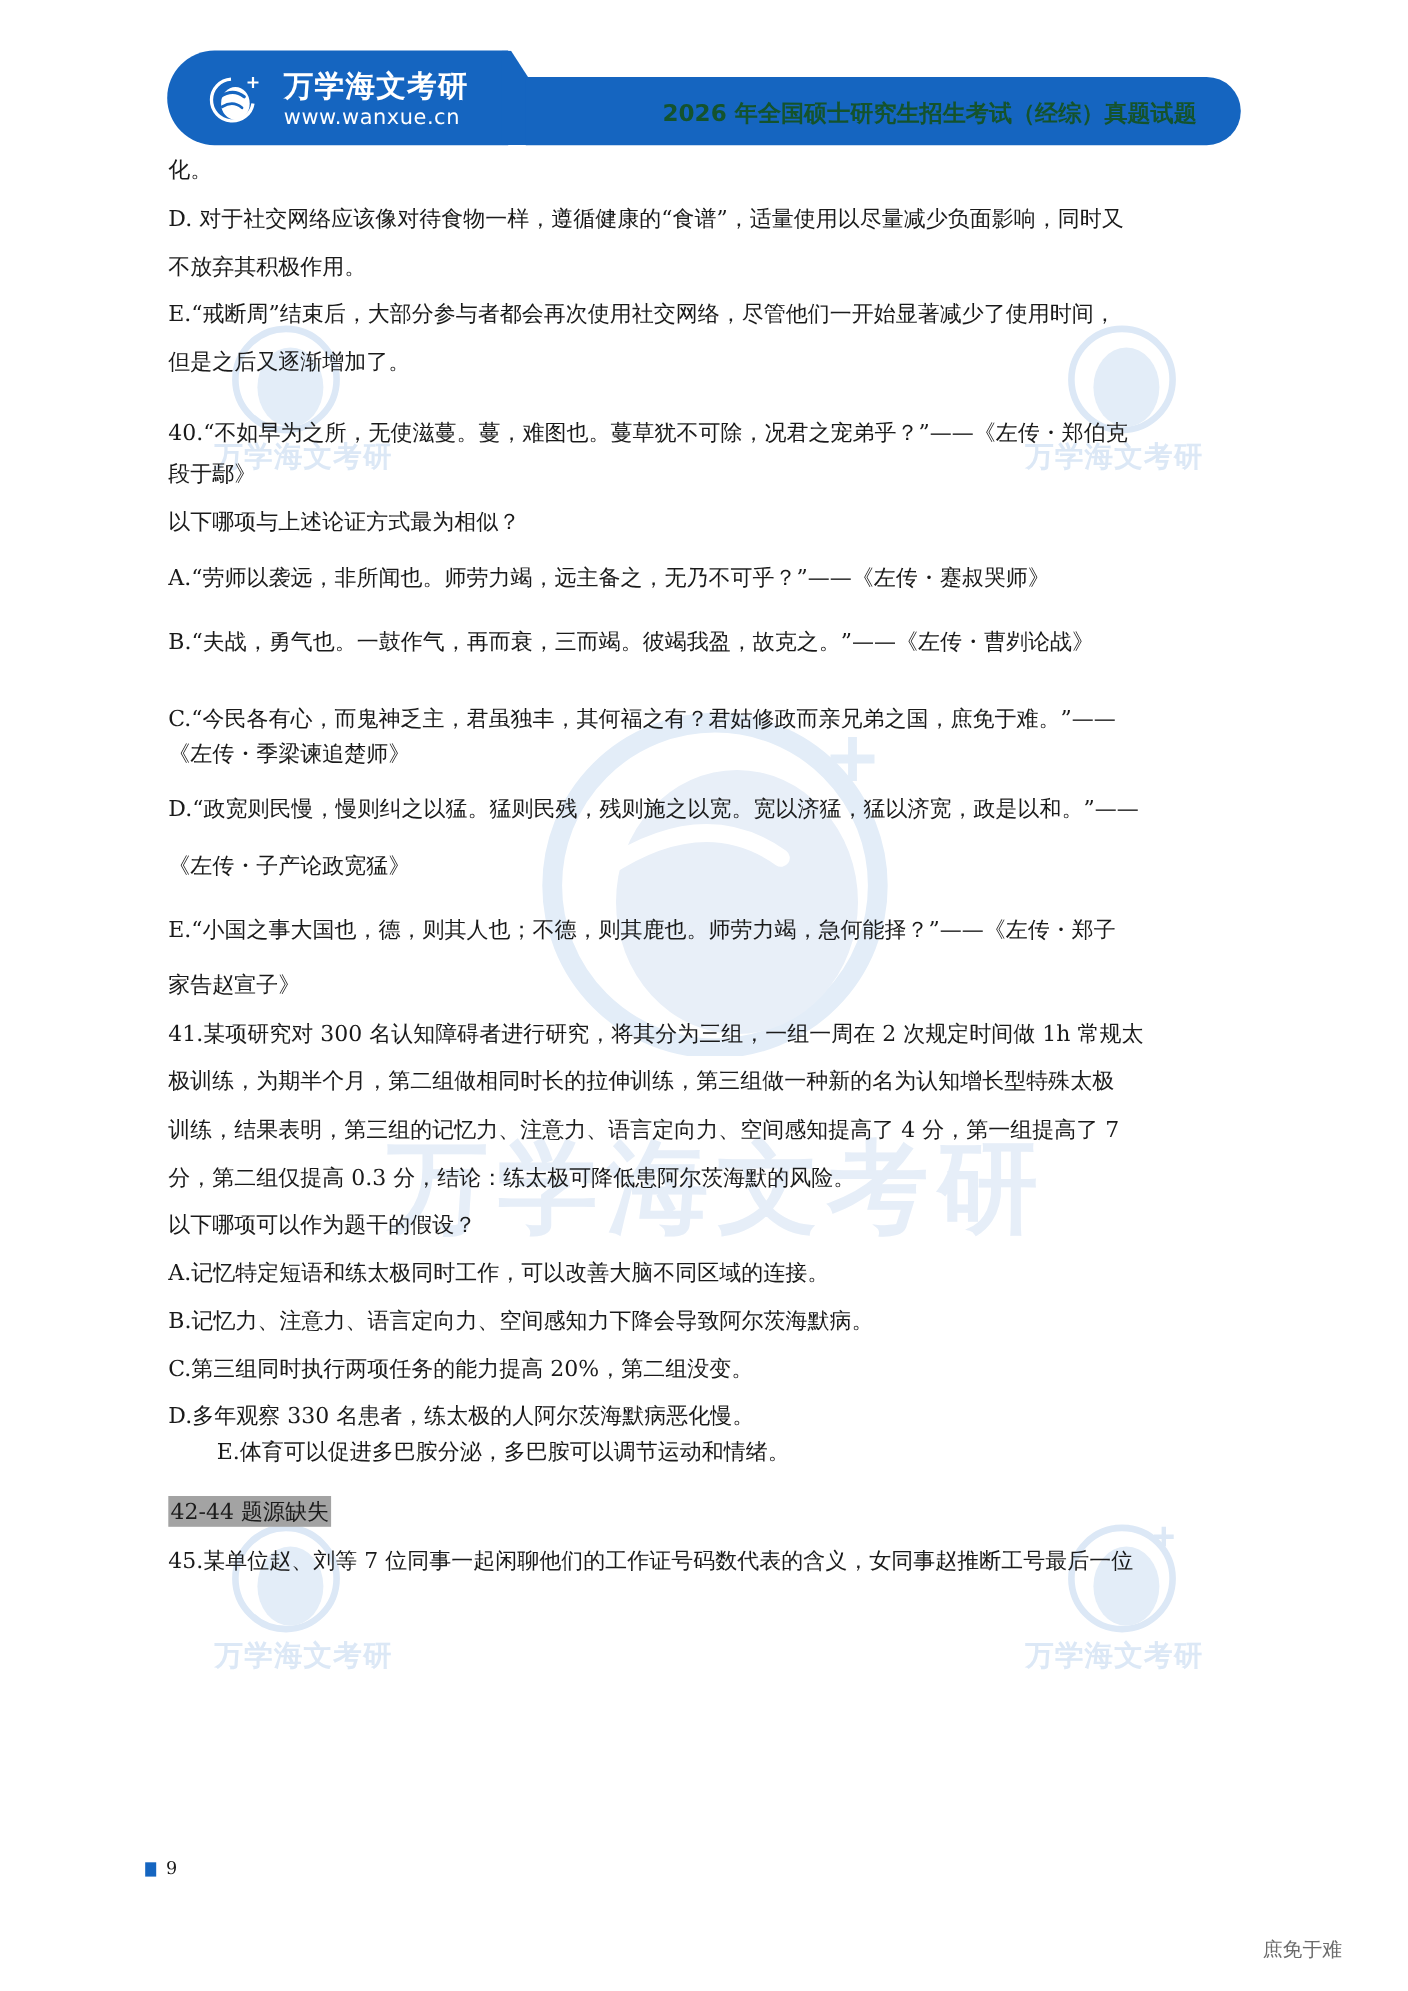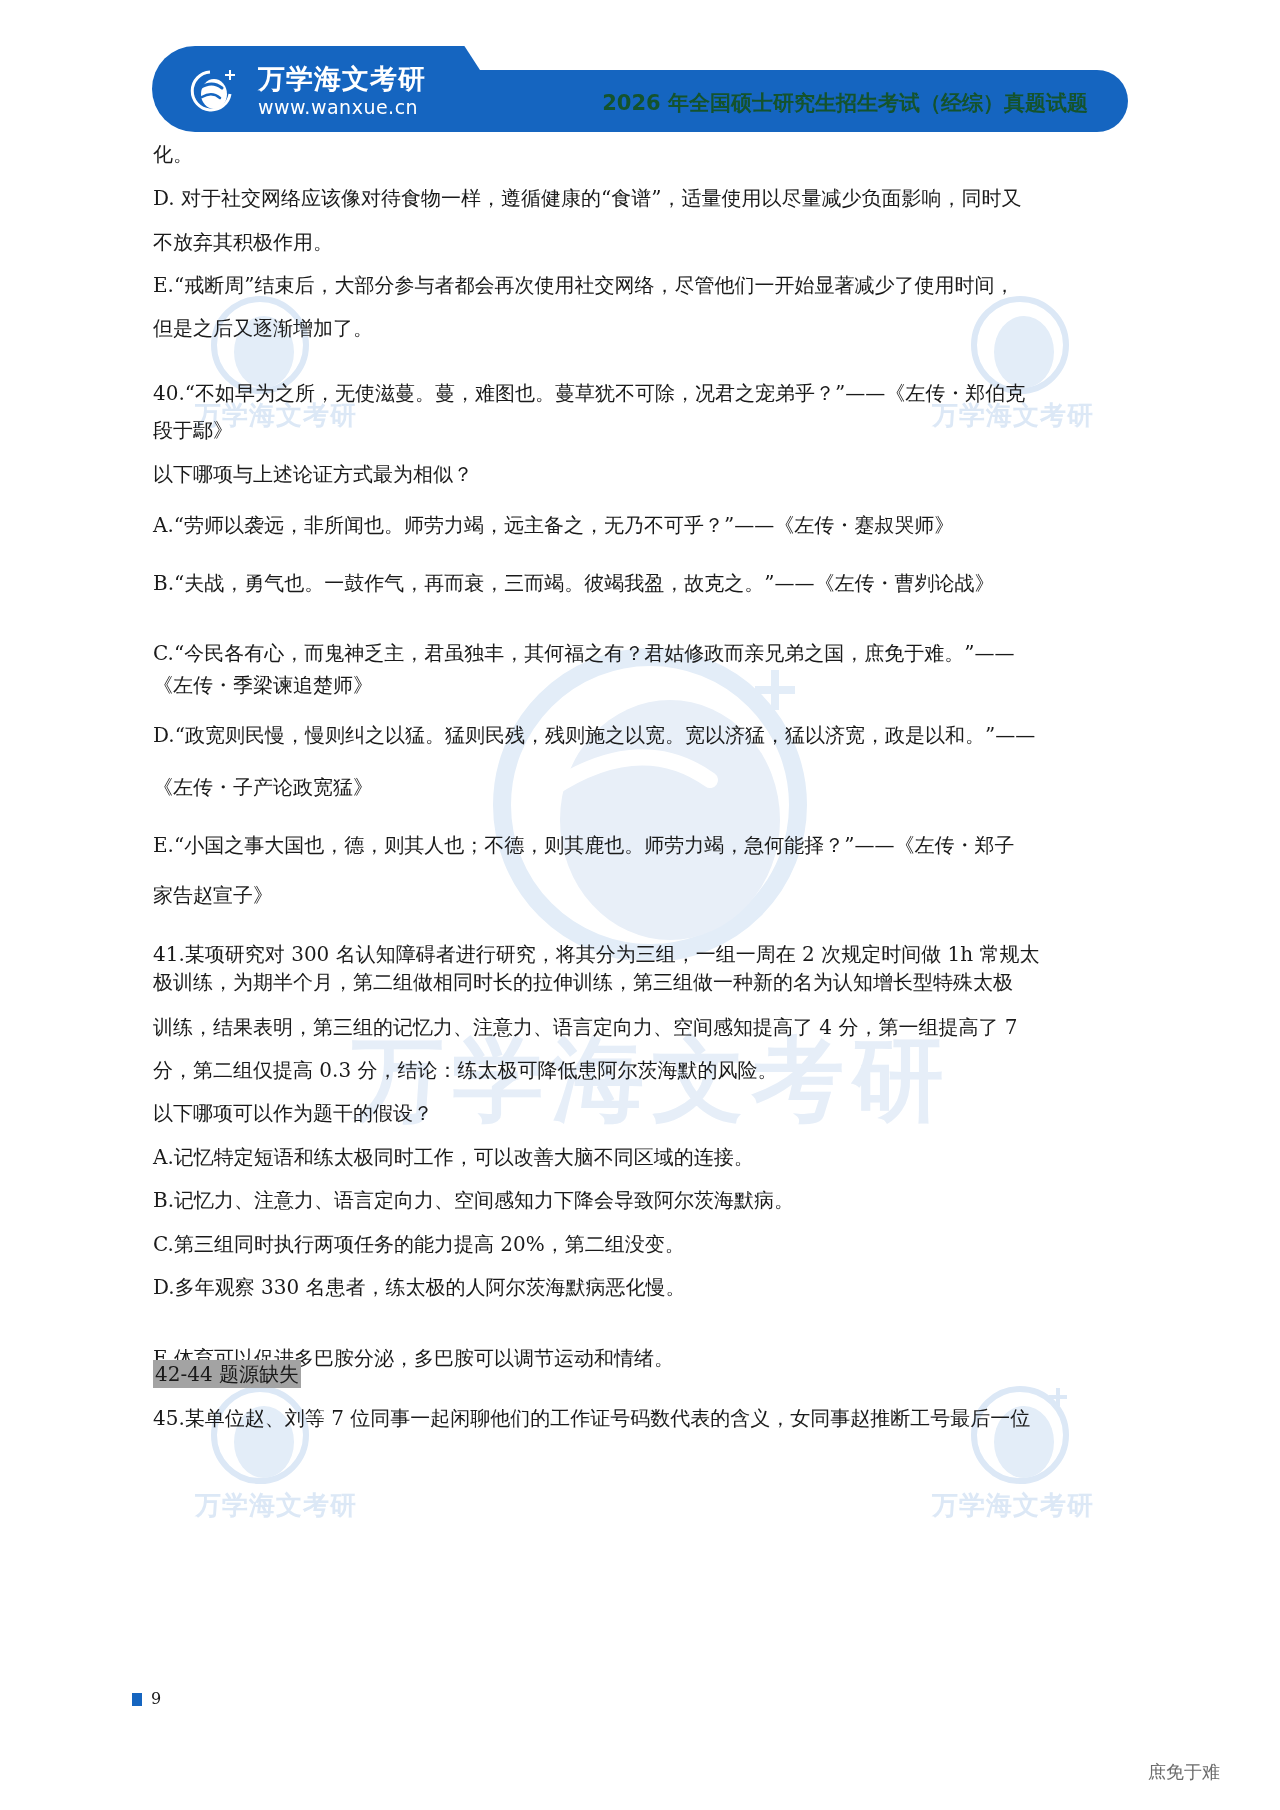--- a/index.html
+++ b/index.html
@@ -101,30 +101,30 @@
   <div class="line" style="top:416px;">段于鄢》</div>
   <div class="line" style="top:460px;">以下哪项与上述论证方式最为相似？</div>
   <div class="line" style="top:511px;">A.“劳师以袭远，非所闻也。师劳力竭，远主备之，无乃不可乎？”——《左传・蹇叔哭师》</div>
   <div class="line" style="top:569px;">B.“夫战，勇气也。一鼓作气，再而衰，三而竭。彼竭我盈，故克之。”——《左传・曹刿论战》</div>
   <div class="line" style="top:612px;margin-top:27px;">C.“今民各有心，而鬼神乏主，君虽独丰，其何福之有？君姑修政而亲兄弟之国，庶免于难。”——</div>
   <div class="line" style="top:671px;">《左传・季梁谏追楚师》</div>
   <div class="line" style="top:721px;">D.“政宽则民慢，慢则纠之以猛。猛则民残，残则施之以宽。宽以济猛，猛以济宽，政是以和。”——</div>
   <div class="line" style="top:773px;">《左传・子产论政宽猛》</div>
   <div class="line" style="top:831px;">E.“小国之事大国也，德，则其人也；不德，则其鹿也。师劳力竭，急何能择？”——《左传・郑子</div>
   <div class="line" style="top:881px;">家告赵宣子》</div>
-  <div class="line" style="top:925px;margin-top:15px;">41.某项研究对 300 名认知障碍者进行研究，将其分为三组，一组一周在 2 次规定时间做 1h 常规太</div>
+  <div class="line" style="top:925px;">41.某项研究对 300 名认知障碍者进行研究，将其分为三组，一组一周在 2 次规定时间做 1h 常规太</div>
   <div class="line" style="top:968px;">极训练，为期半个月，第二组做相同时长的拉伸训练，第三组做一种新的名为认知增长型特殊太极</div>
   <div class="line" style="top:1013px;">训练，结果表明，第三组的记忆力、注意力、语言定向力、空间感知提高了 4 分，第一组提高了 7</div>
   <div class="line" style="top:1056px;">分，第二组仅提高 0.3 分，结论：练太极可降低患阿尔茨海默的风险。</div>
   <div class="line" style="top:1099px;">以下哪项可以作为题干的假设？</div>
   <div class="line" style="top:1143px;">A.记忆特定短语和练太极同时工作，可以改善大脑不同区域的连接。</div>
   <div class="line" style="top:1186px;">B.记忆力、注意力、语言定向力、空间感知力下降会导致阿尔茨海默病。</div>
   <div class="line" style="top:1230px;">C.第三组同时执行两项任务的能力提高 20%，第二组没变。</div>
   <div class="line" style="top:1273px;">D.多年观察 330 名患者，练太极的人阿尔茨海默病恶化慢。</div>
-  <div class="line" style="top:1344px;">E.体育可以促进多巴胺分泌，多巴胺可以调节运动和情绪。</div>
+  <div class="line" style="top:1305px;margin-left:44px;">E.体育可以促进多巴胺分泌，多巴胺可以调节运动和情绪。</div>
   <div class="line" style="top:1360px;">
     <span class="hl">42-44 题源缺失</span>
   </div>
   <div class="line" style="top:1404px;">45.某单位赵、刘等 7 位同事一起闲聊他们的工作证号码数代表的含义，女同事赵推断工号最后一位</div>
 </div>
 
 <div class="page-square"></div>
 <div class="page-digit">9</div>
 <div class="source-tag">庶免于难</div>
 

